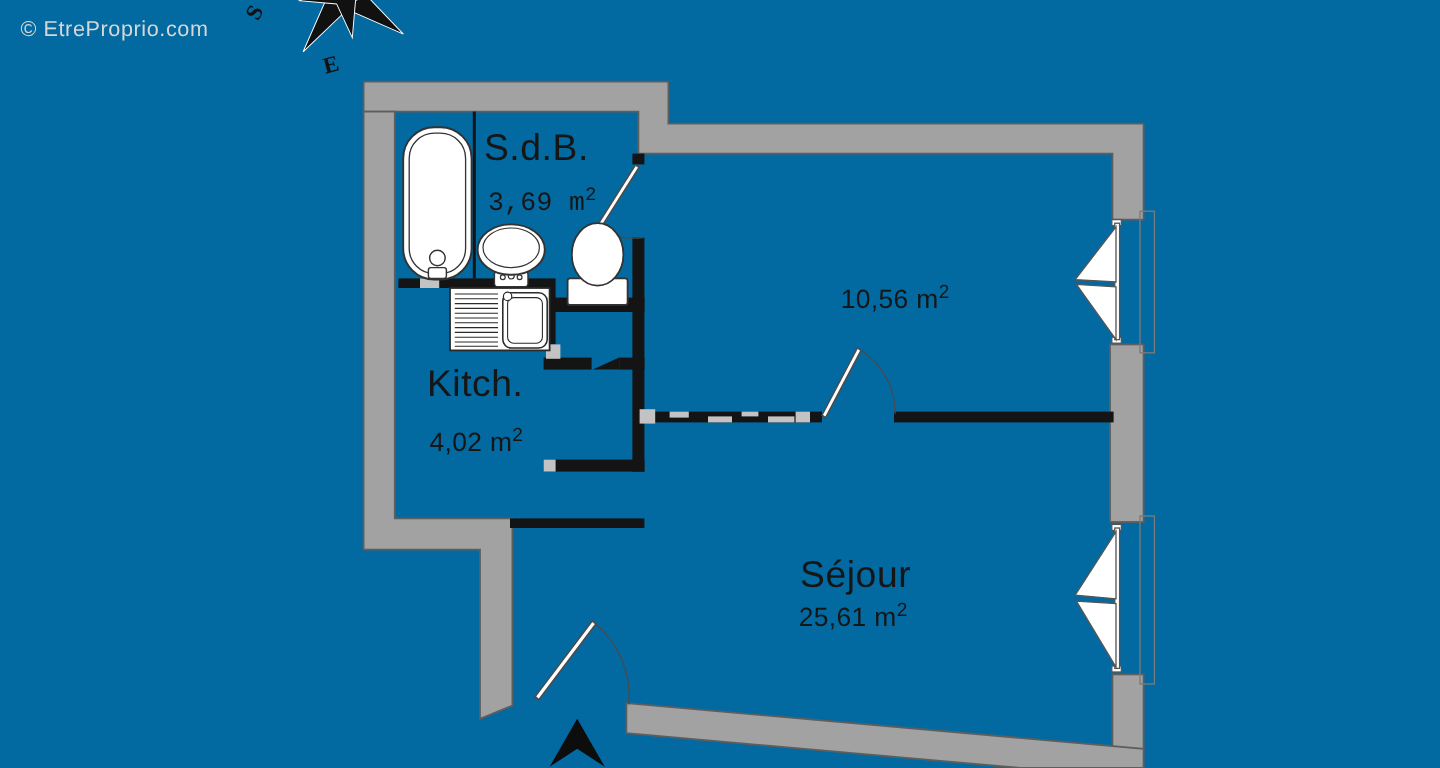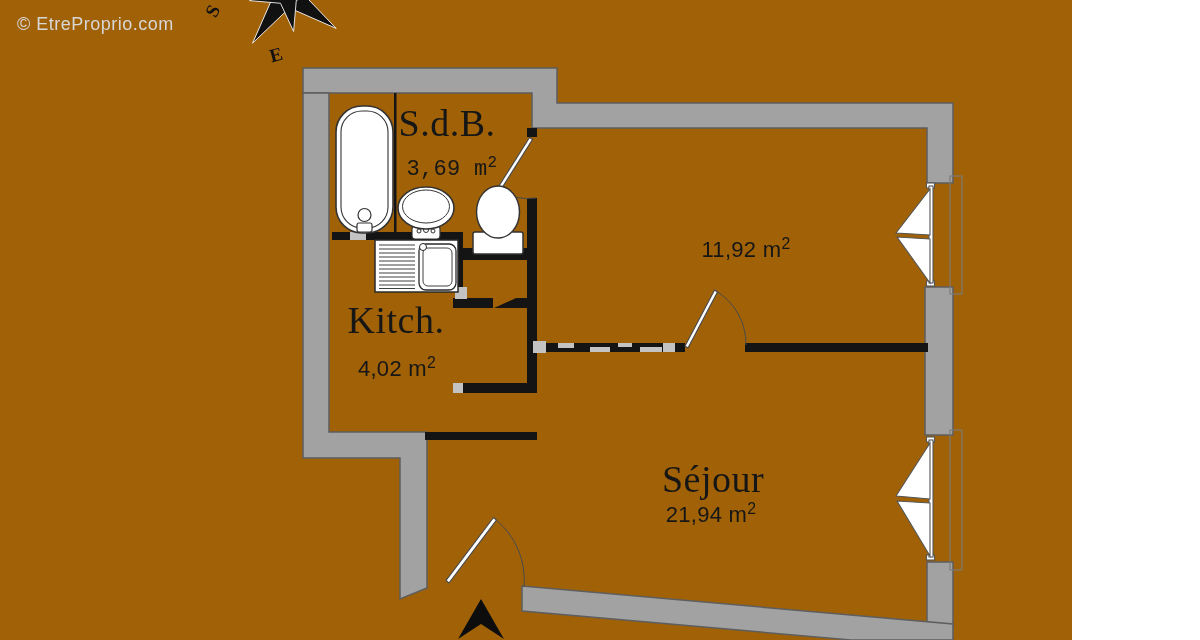--- a/index.html
+++ b/index.html
@@ -1,20 +1,20 @@
 <!DOCTYPE html>
 <html><head>
 <meta charset="utf-8">
 <style>
   html,body{margin:0;padding:0;background:#fff;}
-  .canvas{position:relative;width:1072px;height:640px;background:#a16207;overflow:hidden;
+  .canvas{position:relative;width:1200px;height:640px;background:#0369a1;overflow:hidden;
           font-family:"Liberation Sans", sans-serif;}
   .plan-svg{position:absolute;left:0;top:0;}
   .label{position:absolute;transform:translate(-50%,-50%);white-space:nowrap;color:#161616;text-align:center;}
-  .room-name{font-size:38px;letter-spacing:.5px;font-family:Liberation Serif, serif;}
+  .room-name{font-size:31px;letter-spacing:.5px;}
   .room-area{font-size:22px;letter-spacing:.3px;}
   .room-area sup{font-size:0.72em;}
   .watermark{position:absolute;left:17px;top:14px;font-size:18px;color:#d7d7d7;letter-spacing:.5px;}
   .compass-letter{position:absolute;transform:translate(-50%,-50%);font-family:"Liberation Serif",serif;
                   font-weight:bold;font-size:19px;color:#111;}
   .compass-s{left:213px;top:11px;transform:translate(-50%,-50%) rotate(-62deg);}
   .compass-e{left:276px;top:55px;transform:translate(-50%,-50%) rotate(-15deg);}
 </style>
 </head>
 <body>
@@ -139,18 +139,18 @@
 
   <div class="compass-letter compass-s">S</div>
   <div class="compass-letter compass-e">E</div>
 
   <div class="label room-name" style="left:447px;top:123px;">S.d.B.</div>
   <div class="label room-area" style="left:452px;top:168px;font-family:Liberation Mono, monospace;"><span>3,69 m</span><sup>2</sup></div>
 
   <div class="label room-name" style="left:396px;top:320px;">Kitch.</div>
   <div class="label room-area" style="left:397px;top:368px;"><span>4,02 m</span><sup>2</sup></div>
 
-  <div class="label room-area" style="left:746px;top:249px;"><span>11,92 m</span><sup>2</sup></div>
+  <div class="label room-area" style="left:746px;top:249px;"><span>10,56 m</span><sup>2</sup></div>
 
   <div class="label room-name" style="left:713px;top:479px;">Séjour</div>
-  <div class="label room-area" style="left:711px;top:514px;"><span>21,94 m</span><sup>2</sup></div>
+  <div class="label room-area" style="left:711px;top:514px;"><span>25,61 m</span><sup>2</sup></div>
 
 </div>
 
 </body></html>

